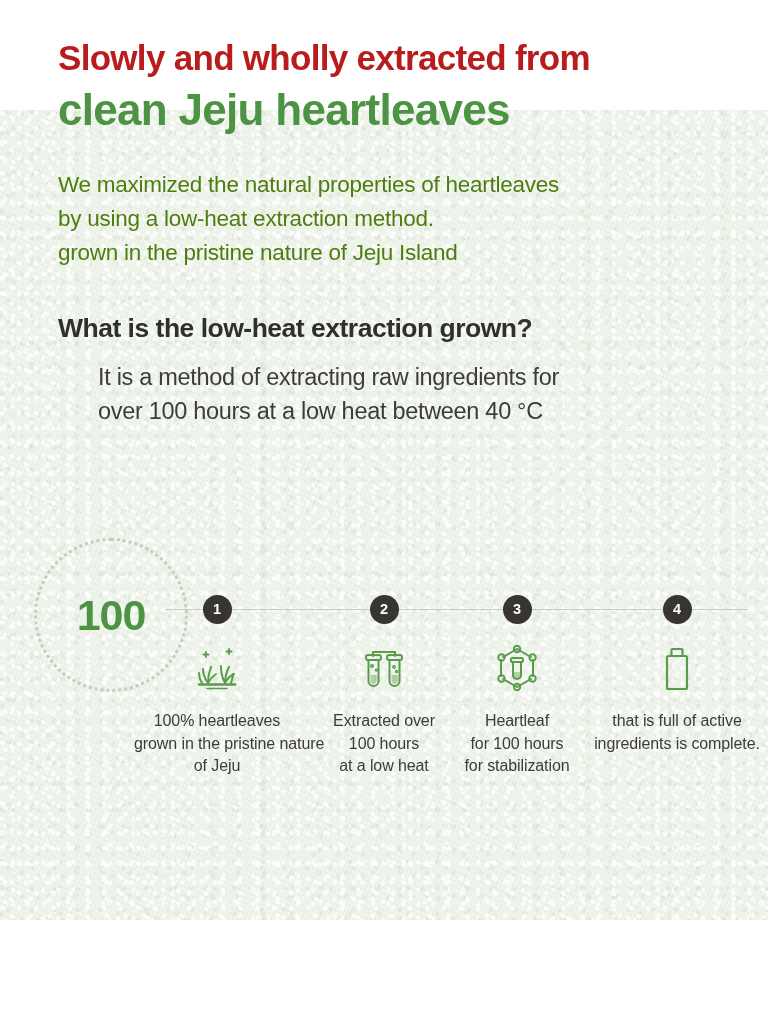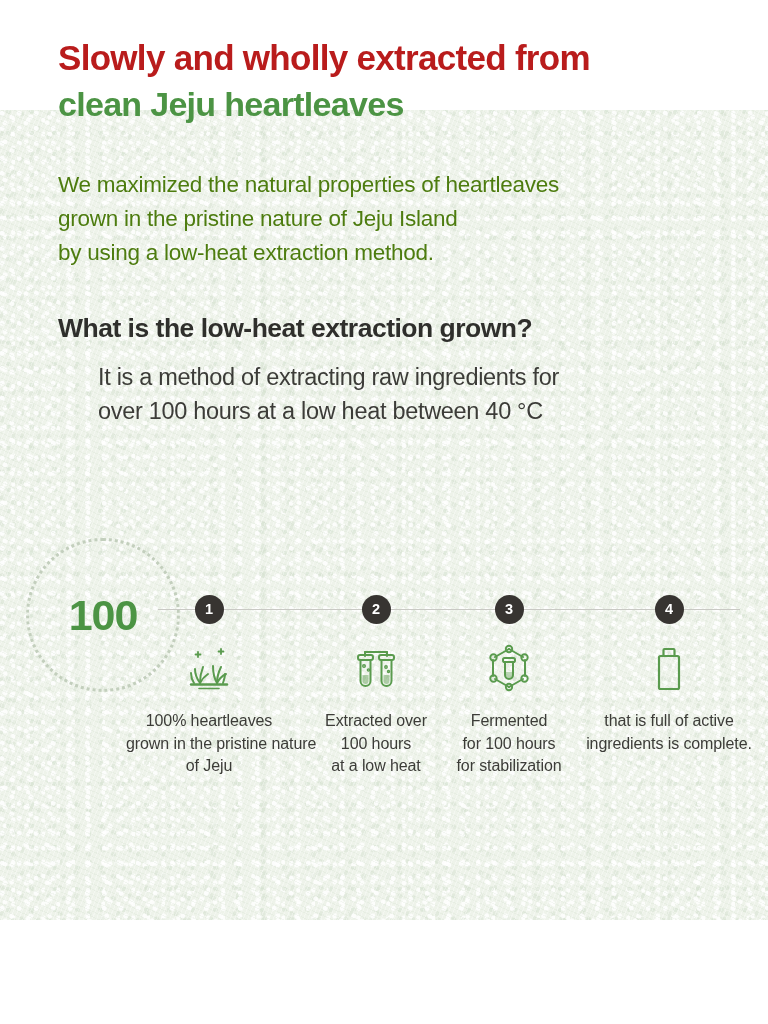--- a/index.html
+++ b/index.html
@@ -59,21 +59,21 @@
   }
   .head-line1 {
     font-size: 35px;
     font-weight: bold;
     color: #b91c1c;
     letter-spacing: -0.7px;
     line-height: 1.12;
     white-space: nowrap;
   }
   .head-line2 {
-    font-size: 34px;
+    font-size: 44px;
     font-weight: bold;
     color: #4c9444;
     letter-spacing: -0.7px;
     line-height: 1.18;
     margin-top: 7px;
     white-space: nowrap;
   }
 
   
   #intro {
@@ -107,21 +107,21 @@
     font-size: 23.5px;
     color: #3c3c38;
     line-height: 1.45;
     letter-spacing: -0.3px;
   }
   #detail .ln { display: block; white-space: nowrap; margin-left: 40px; }
 
   
   #process {
     position: absolute;
-    left: 8px;
+    left: 16px;
     top: 530px;
     width: 732px;
     height: 250px;
   }
 
   #badge100 {
     position: absolute;
     left: 18px;
     top: 8px;
     width: 148px;
@@ -197,22 +197,22 @@
 
 <div class="content">
 
   <div id="headline">
     <div class="head-line1">Slowly and wholly extracted from</div>
     <div class="head-line2">clean Jeju heartleaves</div>
   </div>
 
   <div id="intro">
     <span class="ln">We maximized the natural properties of heartleaves</span>
+    <span class="ln">by using a low-heat extraction method.</span>
     <span class="ln">grown in the pristine nature of Jeju Island</span>
-    <span class="ln">by using a low-heat extraction method.</span>
   </div>
 
   <div id="subhead">What is the low-heat extraction grown?</div>
 
   <div id="detail">
     <span class="ln">It is a method of extracting raw ingredients for</span>
     <span class="ln">over 100 hours at a low heat between 40 °C</span>
   </div>
 
   <div id="process">
@@ -304,21 +304,21 @@
           <circle cx="27" cy="44" r="3.2" stroke-width="1.9"></circle>
           <circle cx="42.5" cy="35.5" r="3.2" stroke-width="1.9"></circle>
           <circle cx="42.5" cy="14.5" r="3.2" stroke-width="1.9"></circle>
 
           <rect x="21" y="15" width="12" height="4" rx="1.6"></rect>
           <path d="M23 19v13a4 4 0 0 0 8 0V19"></path>
           <path d="M23 29v3a4 4 0 0 0 8 0v-3z" fill="#5a9b4e" stroke="none" opacity=".4"></path>
         </svg>
       </div>
       <div class="step-caption">
-        <span class="ln">Fermented</span>
+        <span class="ln">Heartleaf</span>
         <span class="ln">for 100 hours</span>
         <span class="ln">for stabilization</span>
       </div>
     </div>
 
     <div class="step step-4">
       <div class="step-badge">4</div>
       <div class="step-icon">
         <svg width="40" height="52" viewBox="0 0 40 52" fill="none" stroke="#5a9b4e" stroke-width="2.2" stroke-linecap="round" stroke-linejoin="round">
           <rect x="14.5" y="6" width="11" height="7" rx="1"></rect>

